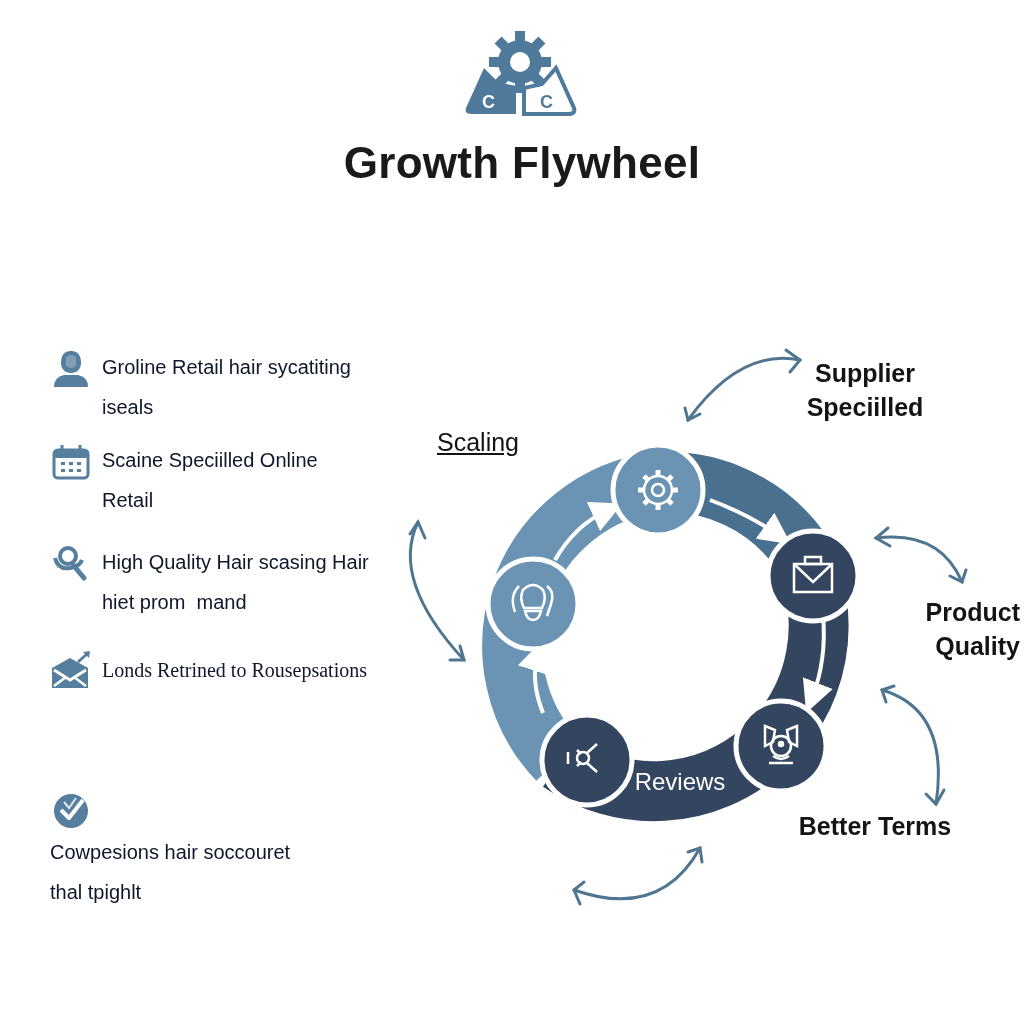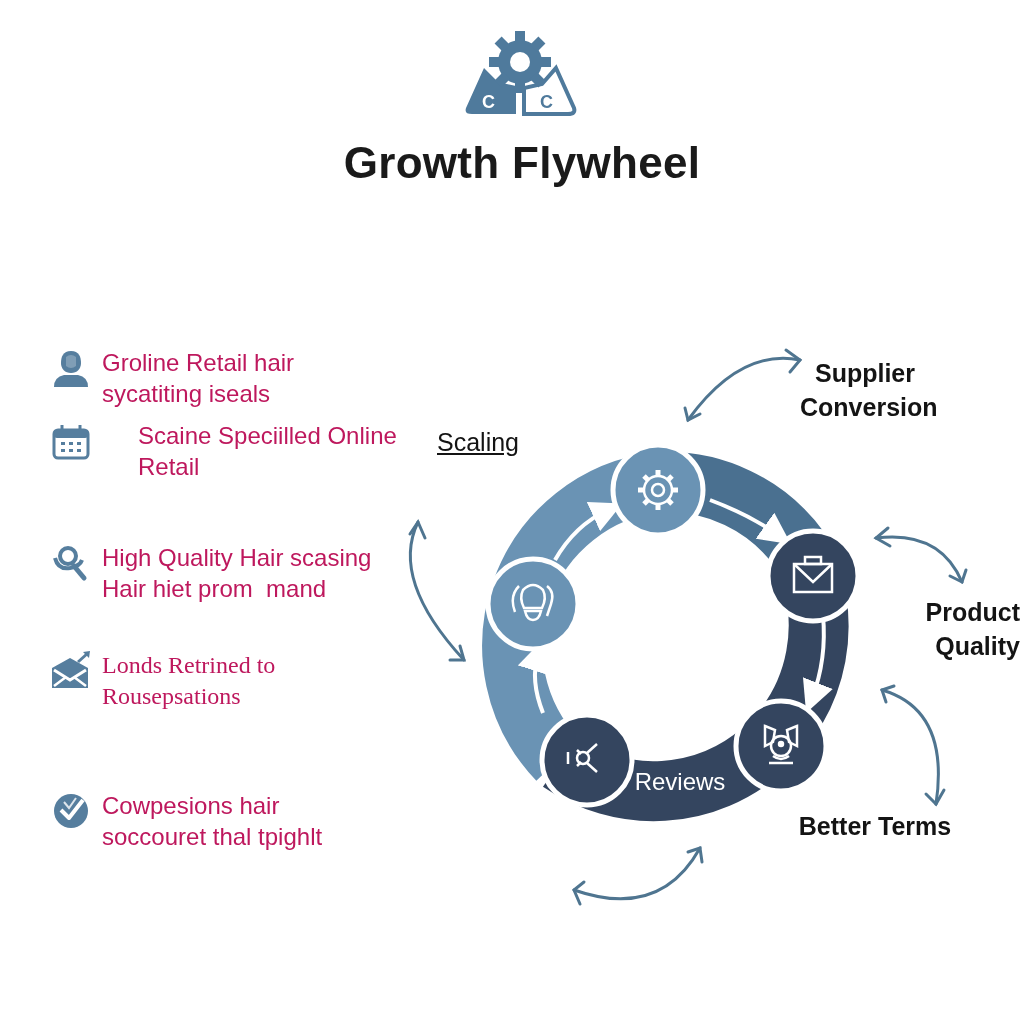--- a/index.html
+++ b/index.html
@@ -8,21 +8,21 @@
       font-family: "Liberation Sans", "DejaVu Sans", sans-serif; color: #111;
     }
     .abs { position: absolute; }
     #logo { left: 462px; top: 28px; width: 116px; height: 88px; }
     #title {
       left: 0; top: 138px; width: 1044px; text-align: center;
       font-size: 44px; font-weight: bold; color: #1a1a1a; letter-spacing: 0.3px;
     }
     .left-item { position: absolute; left: 50px; display: flex; align-items: flex-start; }
     .left-item .ico { width: 42px; height: 42px; margin-right: 10px; flex: 0 0 42px; }
-    .left-item .txt { font-size: 24px; line-height: 31px; color: #be185d; width: 270px; }
+    .left-item .txt { font-size: 20px; line-height: 40px; color: #0f172a; width: 270px; }
     #diagram { left: 380px; top: 330px; width: 644px; height: 600px; }
     .lbl { position: absolute; font-size: 25px; color: #141414; line-height: 34px; }
     .lbl.bold { font-weight: bold; text-align: center; }
   </style>
 </head>
 <body>
 
 <svg id="logo" class="abs" viewBox="0 0 116 88">
   <path d="M22 40 L4 80 Q2 86 10 86 L54 86 L54 58 L36 54 Z" fill="#4f7a9c"></path>
   <path d="M94 40 L112 80 Q114 86 106 86 L62 86 L62 60 L80 56 Z" fill="#ffffff" stroke="#4f7a9c" stroke-width="4"></path>
@@ -48,21 +48,21 @@
 
 <div class="left-item" style="top:347px;">
   <svg class="ico" viewBox="0 0 42 42">
     <path d="M21 4 C13 4 11 10 11 16 C11 22 15 26 21 26 C27 26 31 22 31 16 C31 10 29 4 21 4 Z" fill="#567e9e"></path>
     <path d="M16 10 Q21 6 26 10 L26 19 Q21 23 16 19 Z" fill="#ffffff" opacity="0.25"></path>
     <path d="M4 40 Q4 30 14 28 L28 28 Q38 30 38 40 Z" fill="#567e9e"></path>
   </svg>
   <div class="txt">Groline Retail hair sycatiting iseals</div>
 </div>
 
-<div class="left-item" style="top:420px;gap:36px;">
+<div class="left-item" style="top:440px;">
   <svg class="ico" viewBox="0 0 42 42">
     <rect x="4" y="10" width="34" height="28" rx="4" fill="none" stroke="#567e9e" stroke-width="3"></rect>
     <rect x="4" y="10" width="34" height="8" rx="3" fill="#567e9e"></rect>
     <line x1="12" y1="5" x2="12" y2="12" stroke="#567e9e" stroke-width="3"></line>
     <line x1="30" y1="5" x2="30" y2="12" stroke="#567e9e" stroke-width="3"></line>
     <g fill="#567e9e">
       <rect x="11" y="22" width="4" height="3"></rect>
         <rect x="19" y="22" width="4" height="3"></rect>
         <rect x="27" y="22" width="4" height="3"></rect>
       <rect x="11" y="29" width="4" height="3"></rect>
@@ -86,21 +86,21 @@
   <svg class="ico" viewBox="0 0 42 42">
     <path d="M2 18 L20 8 L38 18 L38 38 L2 38 Z" fill="#567e9e"></path>
     <path d="M4 20 L20 30 L36 20" fill="none" stroke="#ffffff" stroke-width="3"></path>
     <path d="M4 36 L16 27 M36 36 L24 27" stroke="#ffffff" stroke-width="2.5"></path>
     <line x1="28" y1="12" x2="38" y2="3" stroke="#567e9e" stroke-width="3"></line>
     <path d="M33 2 L40 1 L39 8 Z" fill="#567e9e"></path>
   </svg>
   <div class="txt">Londs Retrined to Rousepsations</div>
 </div>
 
-<div class="left-item" style="top:790px;">
+<div class="left-item" style="top:790px;flex-direction:column;">
   <svg class="ico" viewBox="0 0 42 42">
     <circle cx="21" cy="21" r="17" fill="#567e9e"></circle>
     <path d="M11 20 L19 28 L33 10" fill="none" stroke="#ffffff" stroke-width="4" stroke-linejoin="round"></path>
     <path d="M14 12 L19 18 L26 8" fill="none" stroke="#ffffff" stroke-width="2" opacity="0.8"></path>
   </svg>
   <div class="txt">Cowpesions hair soccouret thal tpighlt</div>
 </div>
 
 <div id="diagram" class="abs">
   <svg width="644" height="600" viewBox="0 0 644 600">
@@ -201,16 +201,16 @@
       <path d="M 506 372 L 502 360 L 514 356"></path>
         <path d="M 546 464 L 556 474 L 564 460"></path>
 
       <path d="M 194 560 Q 280 590 320 518"></path>
       <path d="M 204 552 L 194 560 L 200 574"></path>
         <path d="M 308 522 L 320 518 L 322 532"></path>
     </g>
   </svg>
 
   <div class="lbl" style="left:57px; top:95px;text-decoration:underline;">Scaling</div>
-  <div class="lbl bold" style="left:420px; top:26px; width:130px;">Supplier Conversion</div>
+  <div class="lbl bold" style="left:420px; top:26px; width:130px;">Supplier Speciilled</div>
   <div class="lbl bold" style="left:510px; top:265px; width:130px;text-align:right;">Product Quality</div>
   <div class="lbl bold" style="left:405px; top:479px; width:180px;">Better Terms</div>
 </div>
 
 </body></html>

